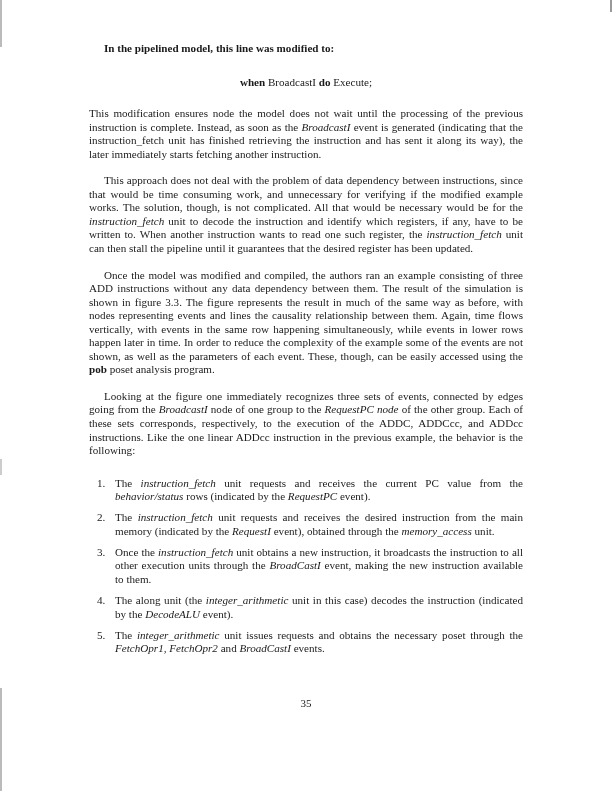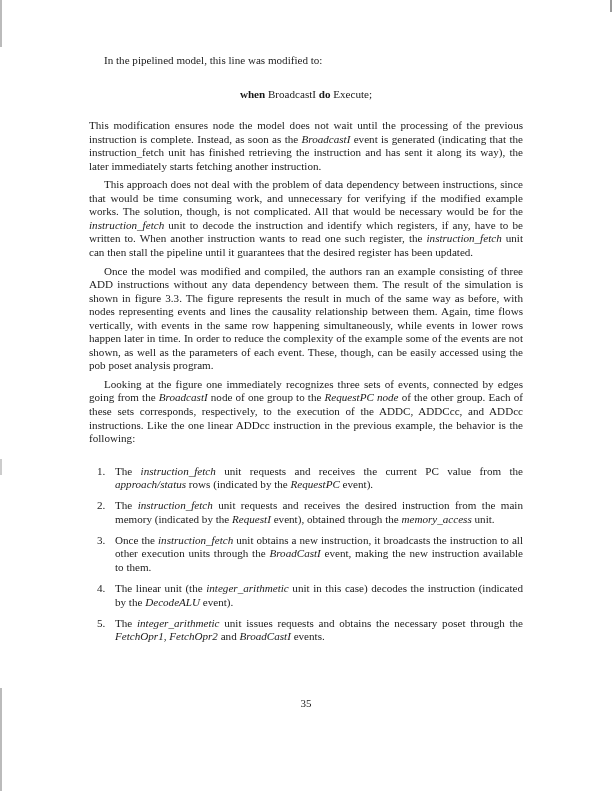--- a/index.html
+++ b/index.html
@@ -4,30 +4,30 @@
 <style>
   html, body { margin: 0; padding: 0; background: #ffffff; }
   body { width: 612px; height: 791px; position: relative; overflow: hidden;
          font-family: "Liberation Serif", "DejaVu Serif", serif; color: #1a1a1a; }
   .edge-left { position: absolute; left: 0; top: 0; width: 2px; height: 791px;
                background: linear-gradient(#bbb 0 6%, transparent 6% 58%, #ccc 58% 60%, transparent 60% 87%, #bbb 87% 100%); }
   .edge-right { position: absolute; right: 0; top: 0; width: 2px; height: 12px; background: #999; }
   .page { position: absolute; left: 89px; top: 38px; width: 434px; font-size: 11.1px; line-height: 13.55px; }
   p { margin: 0; text-align: justify; }
   .indent { text-indent: 15px; }
-  .lead { padding-left: 15px; margin-top: 16px; }
+  .lead { padding-left: 15px; margin-top: 4px; font-weight: bold; }
   .code { text-align: center; margin: 20px 0 18px 0; }
   .code b { font-weight: bold; }
-  .gap { margin-top: 5px; }
+  .gap { margin-top: 13px; }
   ol { list-style: none; margin: 19px 0 0 0; padding: 0; }
   ol li { position: relative; padding-left: 26px; padding-right: 0; margin-bottom: 7.5px; text-align: justify; }
   ol li .num { position: absolute; left: 8px; top: 0; }
   .pagenum { position: absolute; top: 697px; left: 0; width: 612px; text-align: center; font-size: 11px; }
   i { font-style: italic; }
-  b { font-weight: normal; }
+  b { font-weight: bold; }
 </style>
 </head>
 <body>
 
 <div class="edge-left"></div>
 <div class="edge-right"></div>
 
 <div class="page">
 
   <p class="lead">In the pipelined model, this line was modified to:</p>
@@ -41,21 +41,21 @@
 
   <p><span>This modification ensures node the model does not wait until the processing of the previous instruction is complete. Instead, as soon as the </span><i>BroadcastI</i><span> event is generated (indicating that the instruction_fetch unit has finished retrieving the instruction and has sent it along its way), the later immediately starts fetching another instruction.</span></p>
 
   <p class="indent gap"><span>This approach does not deal with the problem of data dependency between instructions, since that would be time consuming work, and unnecessary for verifying if the modified example works. The solution, though, is not complicated. All that would be necessary would be for the </span><i>instruction_fetch</i><span> unit to decode the instruction and identify which registers, if any, have to be written to. When another instruction wants to read one such register, the </span><i>instruction_fetch</i><span> unit can then stall the pipeline until it guarantees that the desired register has been updated.</span></p>
 
   <p class="indent gap"><span>Once the model was modified and compiled, the authors ran an example consisting of three ADD instructions without any data dependency between them. The result of the simulation is shown in figure 3.3. The figure represents the result in much of the same way as before, with nodes representing events and lines the causality relationship between them. Again, time flows vertically, with events in the same row happening simultaneously, while events in lower rows happen later in time. In order to reduce the complexity of the example some of the events are not shown, as well as the parameters of each event. These, though, can be easily accessed using the </span><b>pob</b><span> poset analysis program.</span></p>
 
   <p class="indent gap"><span>Looking at the figure one immediately recognizes three sets of events, connected by edges going from the </span><i>BroadcastI</i><span> node of one group to the </span><i>RequestPC node</i><span> of the other group. Each of these sets corresponds, respectively, to the execution of the ADDC, ADDCcc, and ADDcc instructions. Like the one linear ADDcc instruction in the previous example, the behavior is the following:</span></p>
 
   <ol>
-    <li><span class="num">1.</span><span>The </span><i>instruction_fetch</i><span> unit requests and receives the current PC value from the </span><i>approach/status</i><span> rows (indicated by the </span><i>RequestPC</i><span> event).</span></li>
+    <li><span class="num">1.</span><span>The </span><i>instruction_fetch</i><span> unit requests and receives the current PC value from the </span><i>behavior/status</i><span> rows (indicated by the </span><i>RequestPC</i><span> event).</span></li>
     <li><span class="num">2.</span><span>The </span><i>instruction_fetch</i><span> unit requests and receives the desired instruction from the main memory (indicated by the </span><i>RequestI</i><span> event), obtained through the </span><i>memory_access</i><span> unit.</span></li>
     <li><span class="num">3.</span><span>Once the </span><i>instruction_fetch</i><span> unit obtains a new instruction, it broadcasts the instruction to all other execution units through the </span><i>BroadCastI</i><span> event, making the new instruction available to them.</span></li>
-    <li><span class="num">4.</span><span>The linear unit (the </span><i>integer_arithmetic</i><span> unit in this case) decodes the instruction (indicated by the </span><i>DecodeALU</i><span> event).</span></li>
+    <li><span class="num">4.</span><span>The along unit (the </span><i>integer_arithmetic</i><span> unit in this case) decodes the instruction (indicated by the </span><i>DecodeALU</i><span> event).</span></li>
     <li><span class="num">5.</span><span>The </span><i>integer_arithmetic</i><span> unit issues requests and obtains the necessary poset through the </span><i>FetchOpr1</i><span>, </span><i>FetchOpr2</i><span> and </span><i>BroadCastI</i><span> events.</span></li>
   </ol>
 </div>
 
 <div class="pagenum">35</div>
 
 </body></html>

